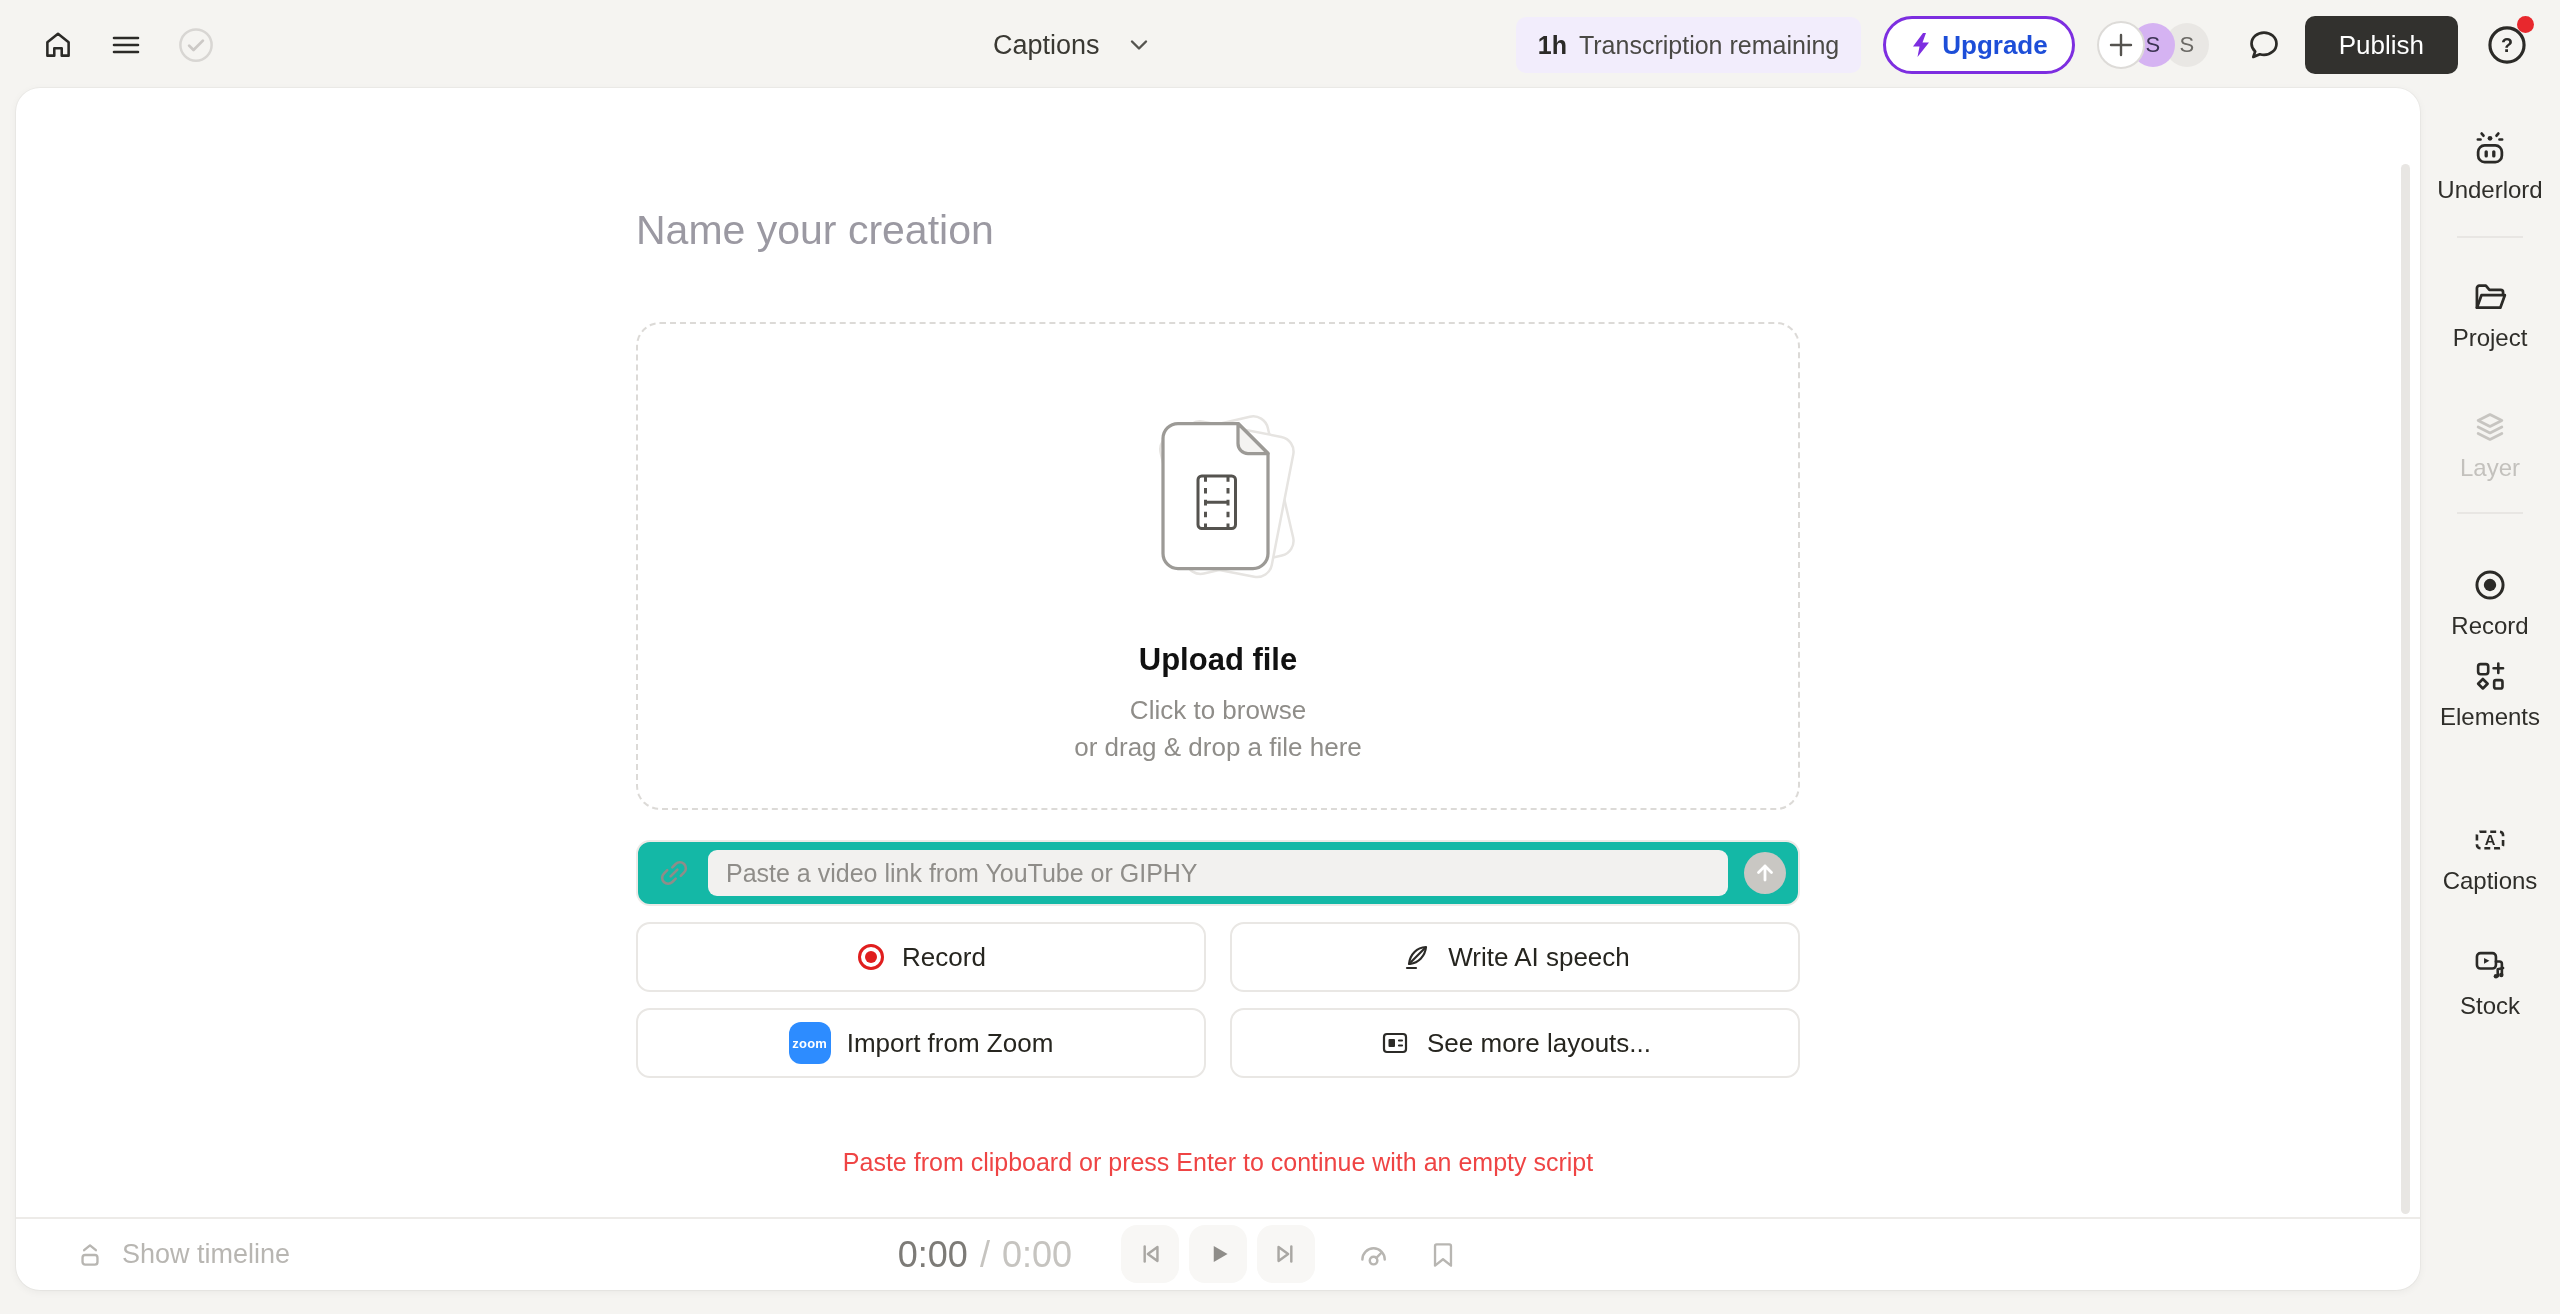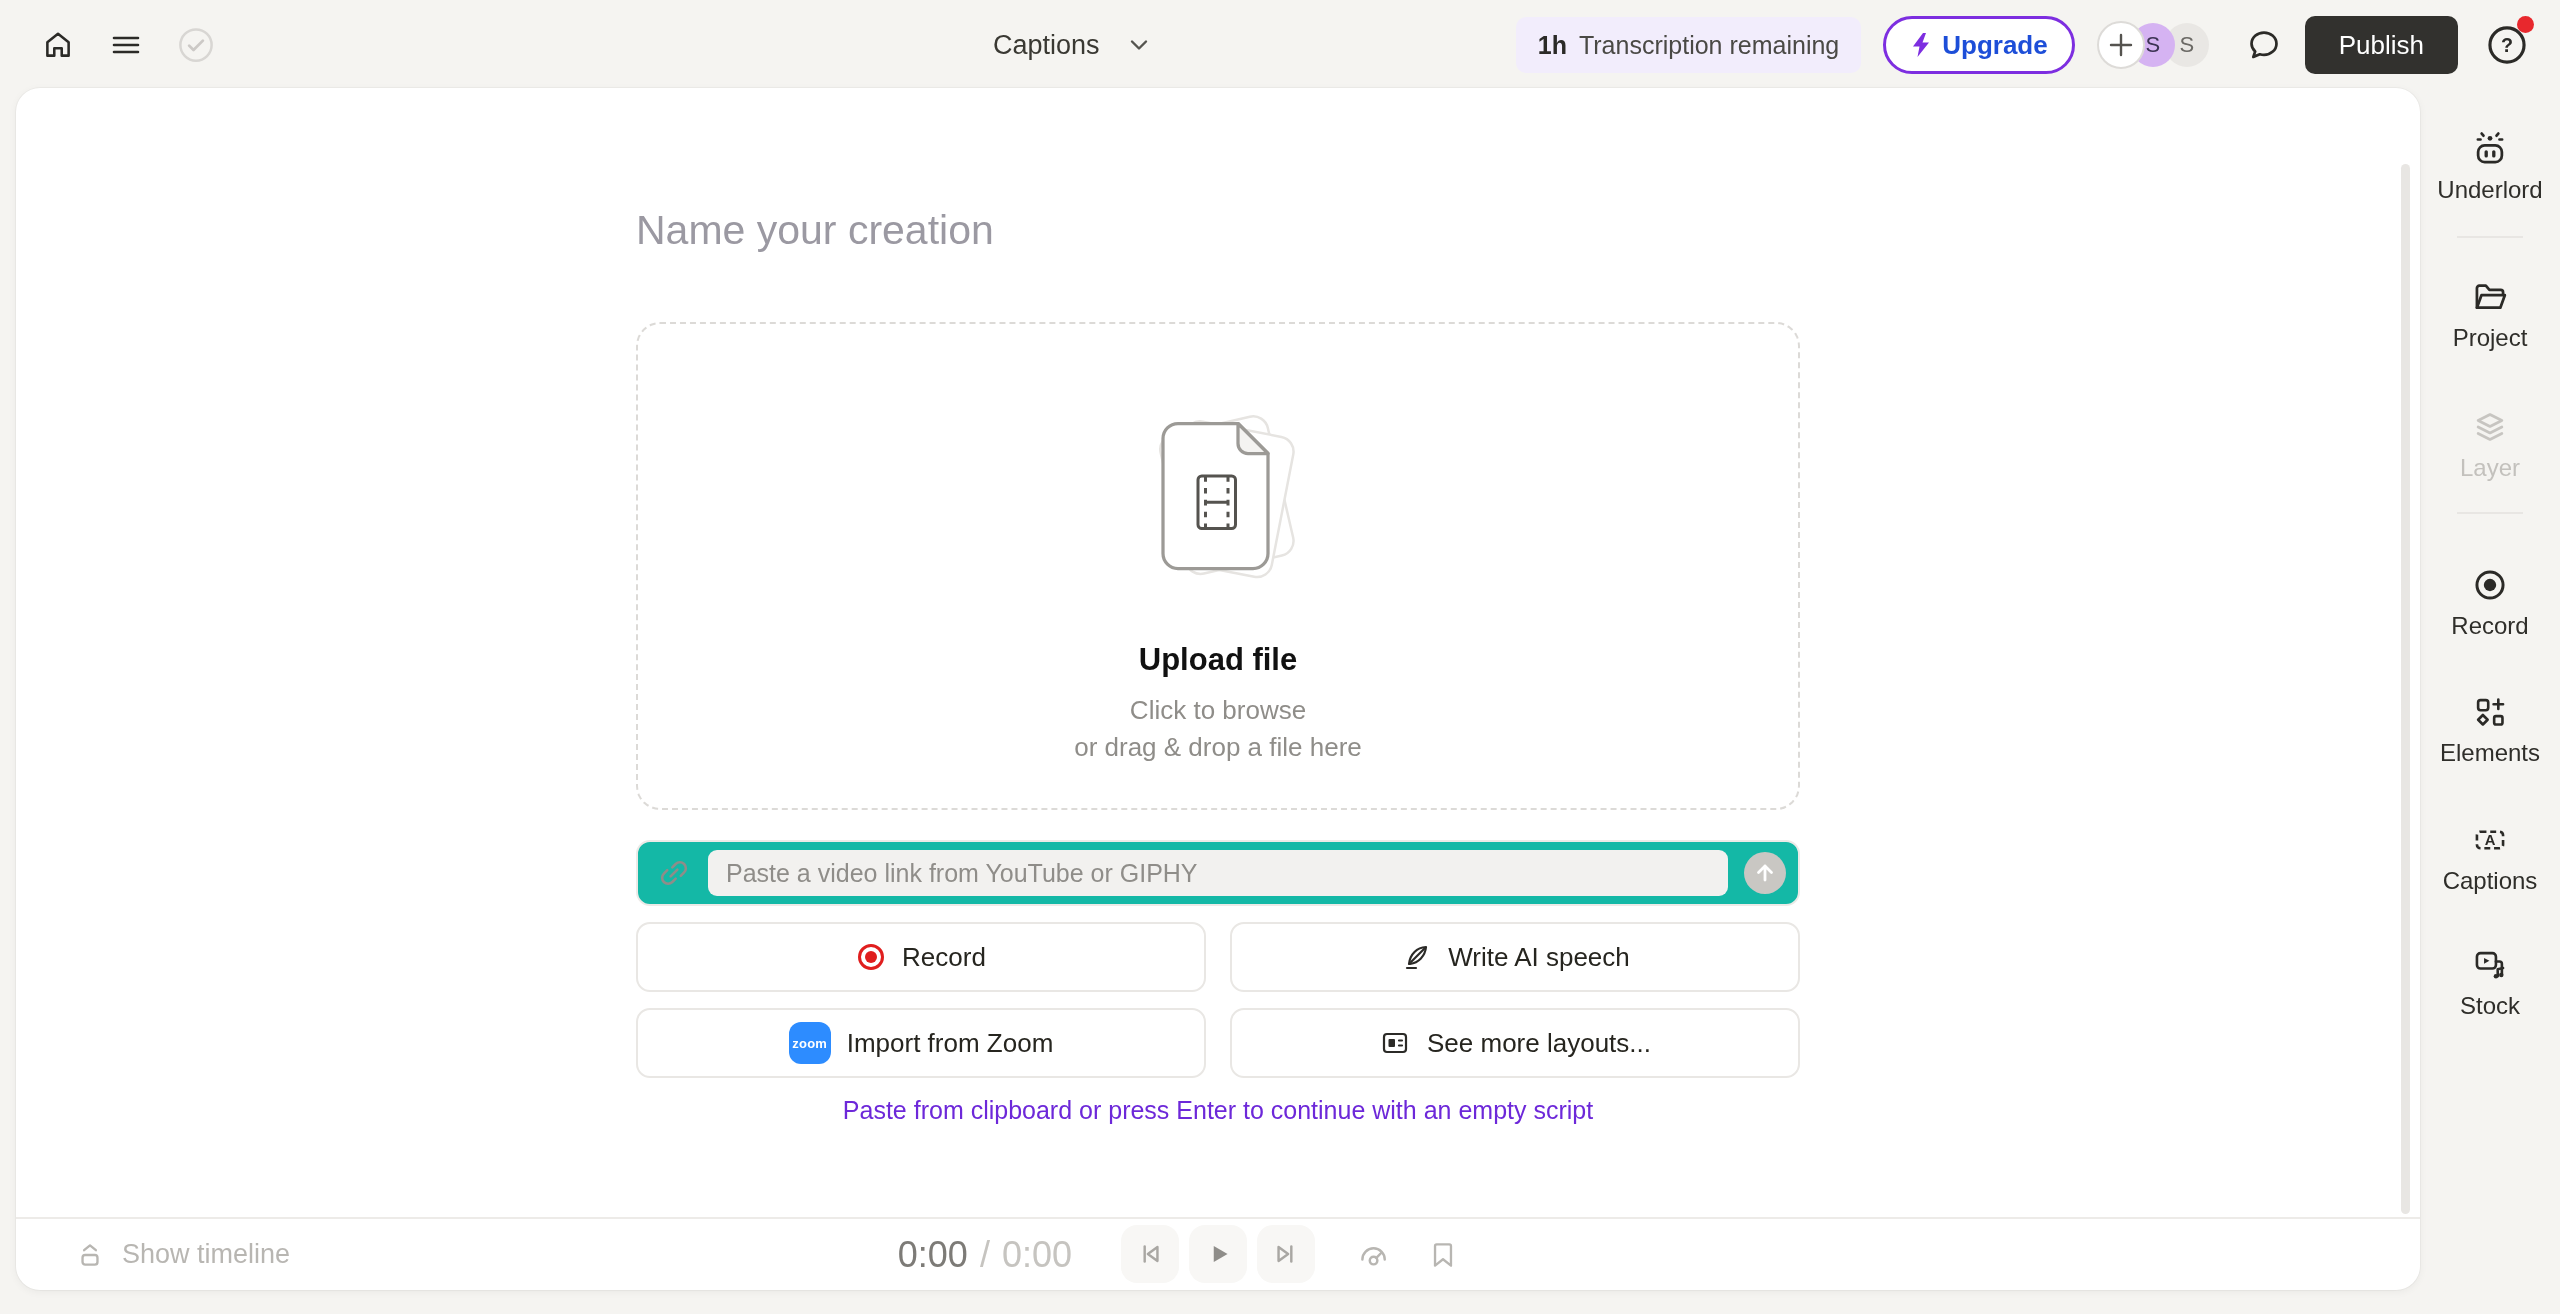--- a/index.html
+++ b/index.html
@@ -50,21 +50,21 @@
 
   .link-row { position:absolute; top:752px; left:0; width:1164px; height:66px; border:2px solid #eceae7; border-radius:14px; display:flex; align-items:center; padding:0 12px 0 18px; background:#14b8a6; }
   .link-input { flex:1; height:46px; margin-left:16px; background:#f2f1ef; border:none; outline:none; border-radius:9px; padding:0 18px; font-family:"Liberation Sans", sans-serif; font-size:25px; color:#3a3933; }
   .link-input::placeholder { color:#8f8d89; opacity:1; }
   .link-submit { width:42px; height:42px; border:none; border-radius:50%; background:#c9c7c3; margin-left:16px; display:flex; align-items:center; justify-content:center; cursor:pointer; }
 
   .actions-grid { position:absolute; top:834px; left:0; width:1164px; display:grid; grid-template-columns:1fr 1fr; column-gap:24px; row-gap:16px; }
   .action-btn { height:70px; background:#fff; border:2px solid #e9e7e4; border-radius:14px; display:flex; align-items:center; justify-content:center; gap:16px; font-size:26px; color:#26251f; cursor:pointer; }
   .zoom-logo { width:42px; height:42px; border-radius:12px; background:#2d8cff; color:#fff; font-size:13px; font-weight:bold; display:flex; align-items:center; justify-content:center; letter-spacing:0.2px; }
 
-  .hint { position:absolute; top:1008px; left:0; width:1164px; text-align:center; font-size:25px; color:#6d28d9; }
+  .hint { position:absolute; top:1060px; left:0; width:1164px; text-align:center; font-size:25px; color:#ef4444; }
 
   
   .timeline-bar { position:absolute; left:0; bottom:0; width:100%; height:73px; border-top:2px solid #edebe8; border-radius:0 0 24px 24px; }
   .show-timeline { position:absolute; left:58px; top:0; height:71px; display:flex; align-items:center; gap:16px; color:#b8b6b2; font-size:27px; cursor:pointer; }
   .tl-times { position:absolute; right:calc(50% + 146px); top:0; height:71px; display:flex; align-items:center; gap:12px; font-size:36px; }
   .tl-current { color:#7d7b77; }
   .tl-sep, .tl-total { color:#c6c4c0; }
   .transport { position:absolute; left:50%; transform:translateX(-50%); top:6px; display:flex; gap:10px; }
   .transport-btn { width:58px; height:58px; border:none; border-radius:16px; background:#f8f7f5; display:flex; align-items:center; justify-content:center; cursor:pointer; }
   .tl-extra { position:absolute; left:calc(50% + 136px); top:0; height:71px; display:flex; align-items:center; gap:34px; }
@@ -352,21 +352,21 @@
   <div class="side-item" style="top:478px;">
     <span>
       <svg width="38" height="38" viewBox="0 0 32 32">
         <circle cx="16" cy="16" r="11" fill="none" stroke="#2b2a27" stroke-width="2.5"></circle>
         <circle cx="16" cy="16" r="5.2" fill="#2b2a27"></circle>
       </svg>
     </span>
     <span class="side-label">Record</span>
   </div>
 
-  <div class="side-item" style="top:605px;">
+  <div class="side-item" style="top:569px;">
     <span>
       <svg width="38" height="38" viewBox="0 0 32 32" fill="none" stroke="#2b2a27" stroke-width="2.2" stroke-linejoin="round" stroke-linecap="round">
         <rect x="6" y="6" width="8.5" height="8.5" rx="2"></rect>
         <path d="M23 5.5 V13.5 M19 9.5 H27"></path>
         <path d="M10 18.5 L14 22.5 L10 26.5 L6 22.5 Z"></path>
         <rect x="19.5" y="19.5" width="7" height="7" rx="1.5"></rect>
       </svg>
     </span>
     <span class="side-label">Elements</span>
   </div>

